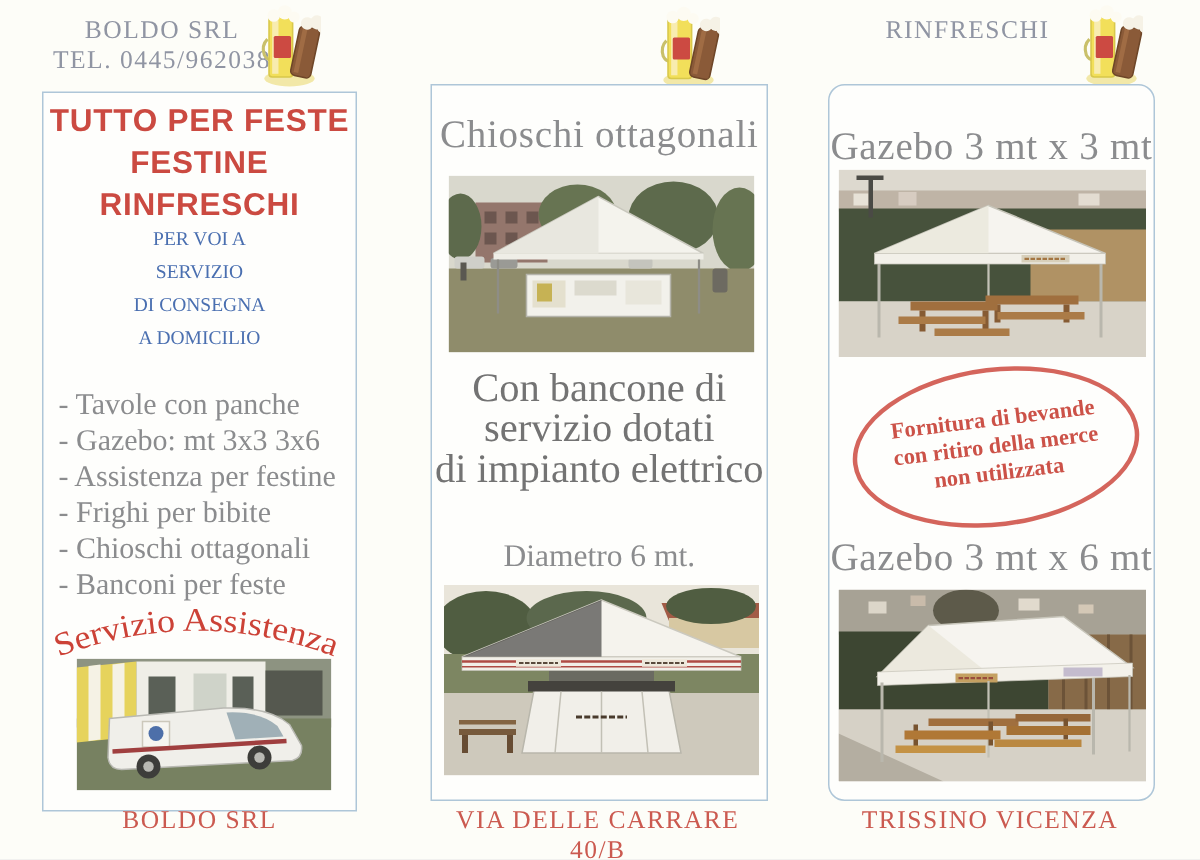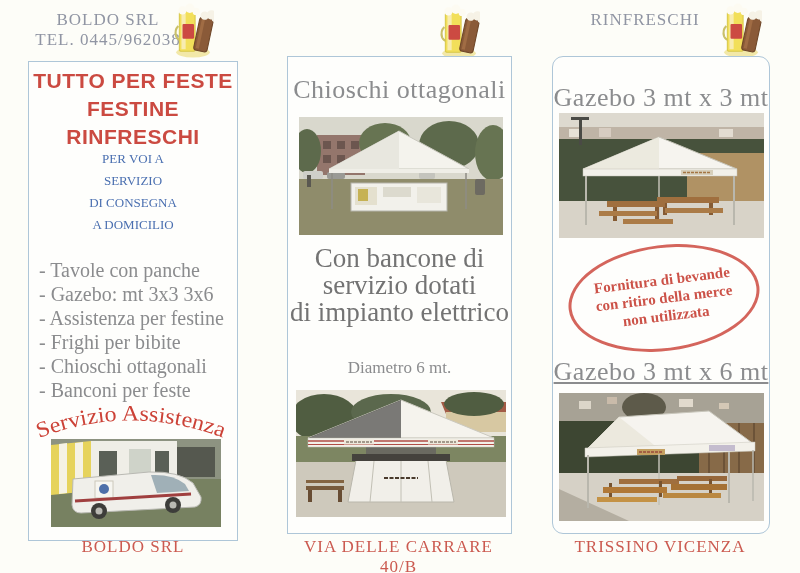--- a/index.html
+++ b/index.html
@@ -11,21 +11,21 @@
   .panel{position:absolute;border:1px solid #aec6d8;background:#fefefc;}
   .abs{position:absolute;}
   .center{text-align:center;width:100%;}
   .headline{font-family:"Liberation Sans",sans-serif;font-weight:bold;
             font-size:21px;line-height:28px;color:#cb4a41;letter-spacing:.5px;}
   .subhead{font-weight:normal;font-size:13px;line-height:22px;color:#4a6fb0;}
   .rentlist{font-size:20px;line-height:24px;color:#8b8c8e;text-align:left;
             padding-left:10px;}
   .paneltitle{font-size:26px;color:#8b8c8e;letter-spacing:.5px;}
   .bluedesc{font-size:27px;line-height:27px;color:#737373;}
-  .sizenote{font-size:17px;color:#8b8c8e;}
+  .sizenote{font-size:21px;color:#8b8c8e;}
   .footer{position:absolute;text-align:center;color:#cb5a50;font-size:17px;
           letter-spacing:1px;}
   .photo{position:absolute;overflow:hidden;filter:blur(.3px) saturate(.9);}
   .photo svg{display:block;width:100%;height:100%;}
   .badge{position:absolute;width:186px;height:100px;border:3px solid #d4655c;
          border-radius:50%;transform:rotate(-7deg);display:flex;
          flex-direction:column;justify-content:center;align-items:center;}
   .badge div{font-weight:bold;font-size:15px;line-height:18px;color:#cc5248;
              white-space:nowrap;}
   .arc{position:absolute;left:4px;width:200px;height:44px;}
@@ -259,21 +259,21 @@
           <rect x="96" y="94" width="4" height="14" fill="#8a5a2e"></rect>
         <rect x="40" y="98" width="58" height="5" fill="#b07a40"></rect>
         <rect x="64" y="106" width="50" height="5" fill="#b07a40"></rect>
       </svg>
     </div>
     <div class="badge" style="left:15px;top:188px;">
       <div>Fornitura di bevande</div>
       <div>con ritiro della merce</div>
       <div>non utilizzata</div>
     </div>
-    <div class="abs center paneltitle" style="top:300px;text-decoration:underline;">Gazebo 3 mt x 6 mt</div>
+    <div class="abs center paneltitle" style="top:300px;">Gazebo 3 mt x 6 mt</div>
     <div class="photo" style="left:6px;top:336px;width:205px;height:128px;">
       <svg viewBox="0 0 205 128" preserveAspectRatio="none">
         <rect width="205" height="128" fill="#b0aa9a"></rect>
         <rect width="205" height="30" fill="#a8a294"></rect>
         <rect x="20" y="8" width="12" height="8" fill="#ddd6c8"></rect>
           <rect x="48" y="4" width="10" height="7" fill="#cabba8"></rect>
         <rect x="120" y="6" width="14" height="8" fill="#e2dacb"></rect>
           <rect x="160" y="10" width="10" height="6" fill="#d5c8b4"></rect>
         <ellipse cx="85" cy="14" rx="22" ry="14" fill="#5d5a48"></ellipse>
         <rect y="28" width="140" height="52" fill="#3c4630"></rect>

